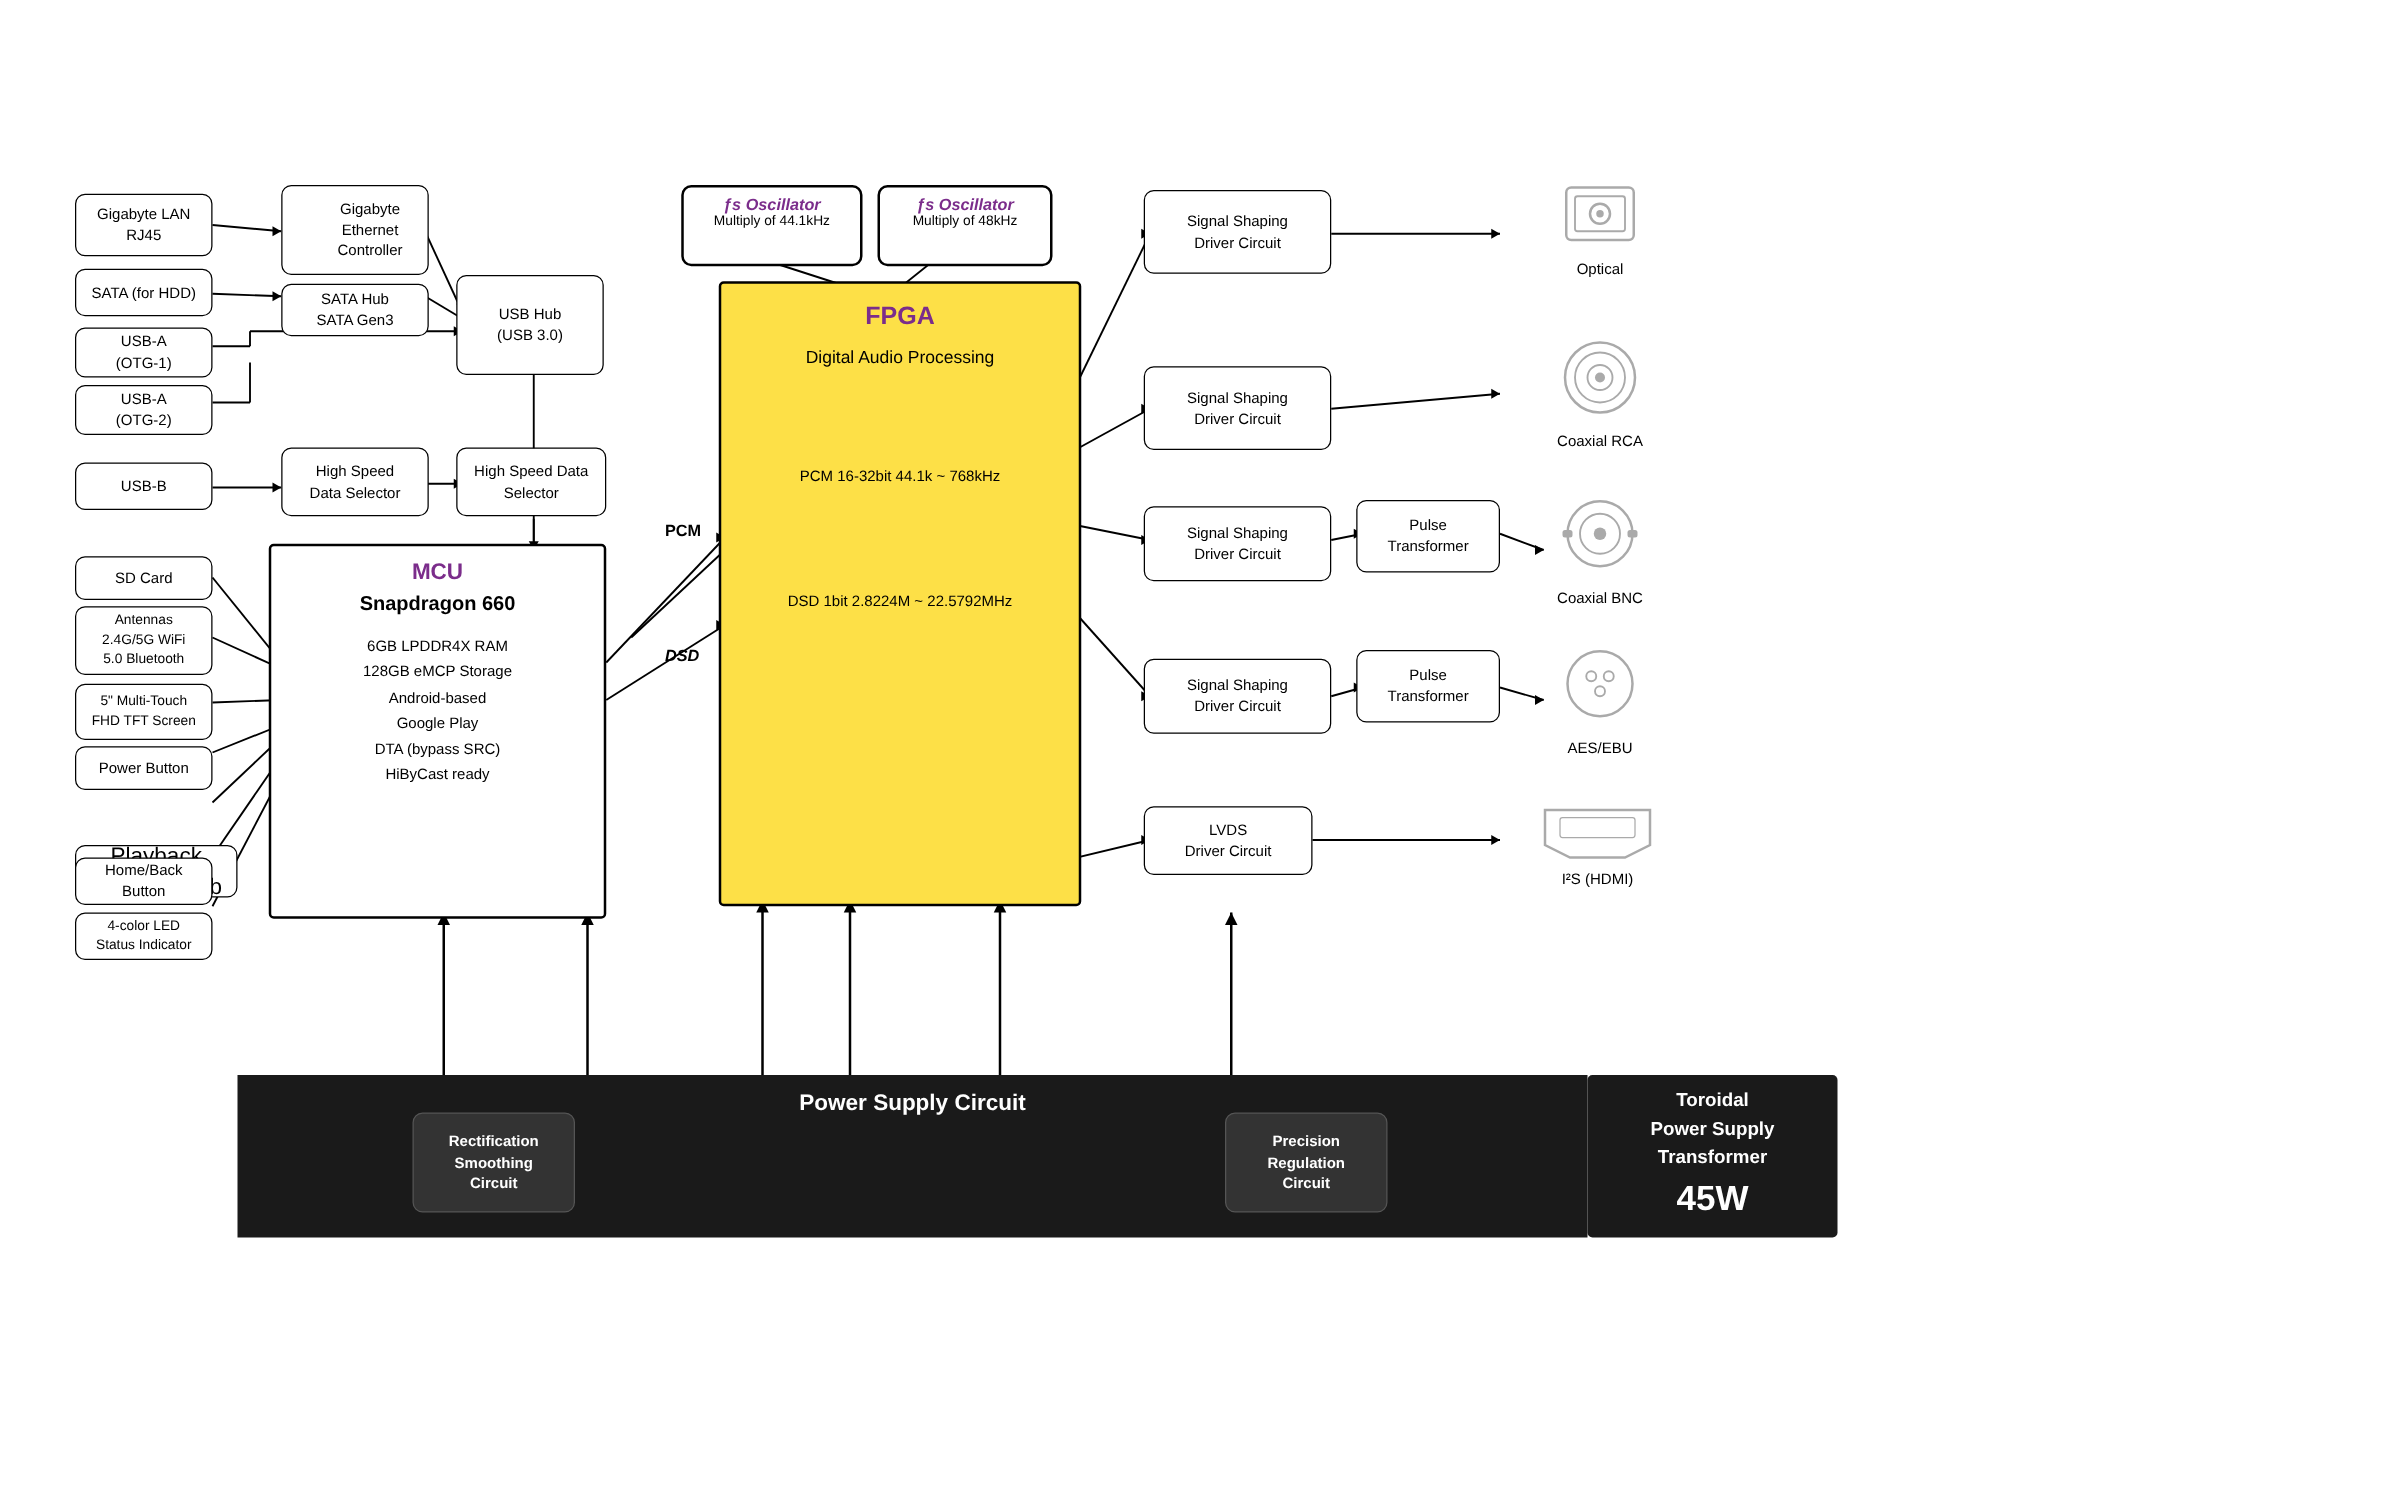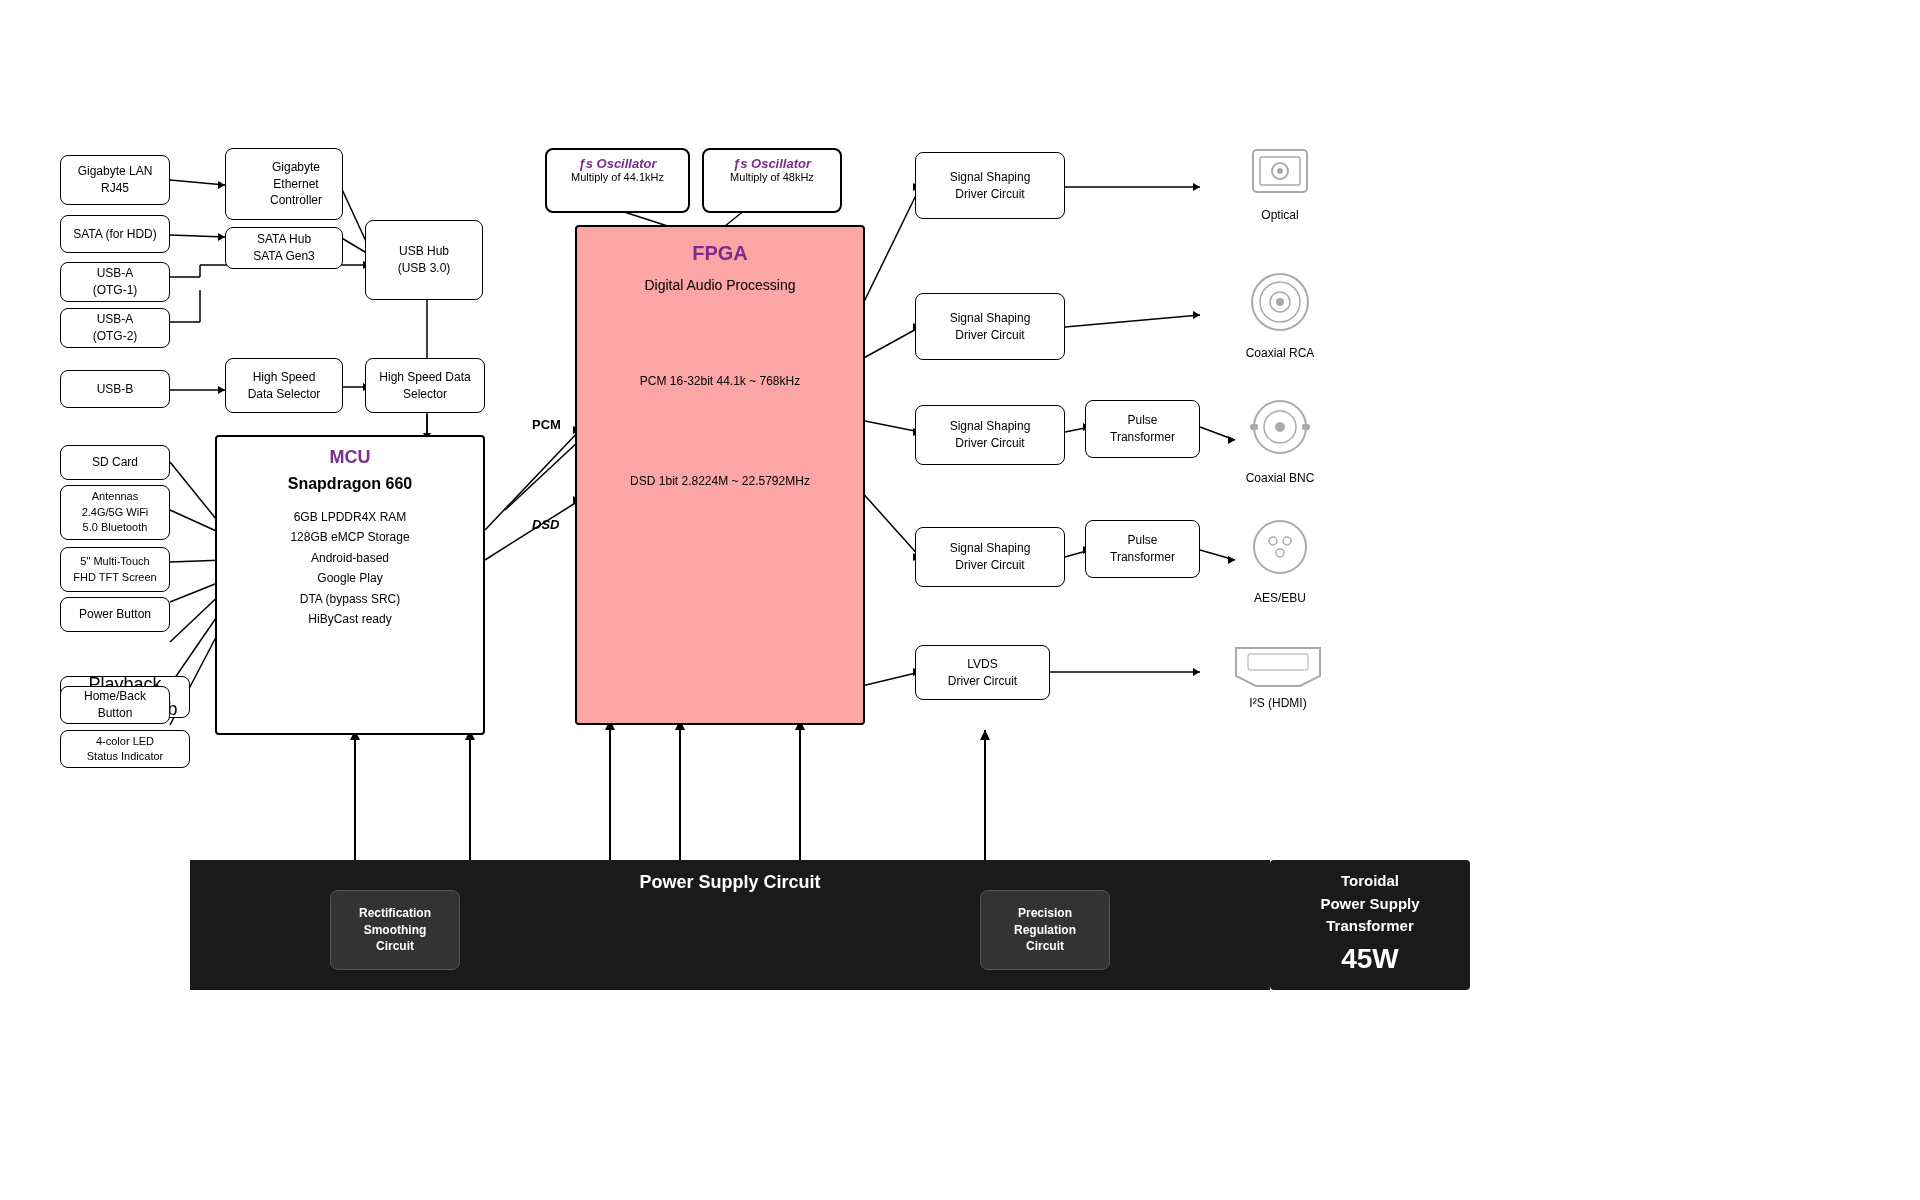--- a/index.html
+++ b/index.html
@@ -44,21 +44,21 @@
       position: absolute;
       border: 2px solid #000;
       background: #fff;
       border-radius: 4px;
       text-align: center;
     }
     
     .fpga-block {
       position: absolute;
       border: 2px solid #000;
-      background: #fca5a5;
+      background: #fde047;
       border-radius: 4px;
       text-align: center;
     }
     
     .power-bar {
       position: absolute;
       background: #1a1a1a;
       color: #fff;
       display: flex;
       align-items: center;
@@ -281,21 +281,21 @@
   <div class="block block-rounded" style="left:60px;top:676px;width:130px;height:42px;font-size:18px;">
     <span style="white-space:pre-line;">Playback
 Control Knob</span>
   </div>
 
   <div class="block block-rounded" style="left:60px;top:686px;width:110px;height:38px;font-size:12px;">
     <span style="white-space:pre-line;">Home/Back
 Button</span>
   </div>
 
-  <div class="block block-rounded" style="left:60px;top:730px;width:130px;height:38px;font-size:11px;">
+  <div class="block block-rounded" style="left:60px;top:730px;width:110px;height:38px;font-size:11px;">
     <span style="white-space:pre-line;">4-color LED
 Status Indicator</span>
   </div>
 
   <div class="block block-rounded" style="left:225px;top:148px;width:118px;height:72px;font-size:12px;">
     <span style="white-space:pre-line;margin-left:24px;">Gigabyte
 Ethernet
 Controller</span>
   </div>
 

